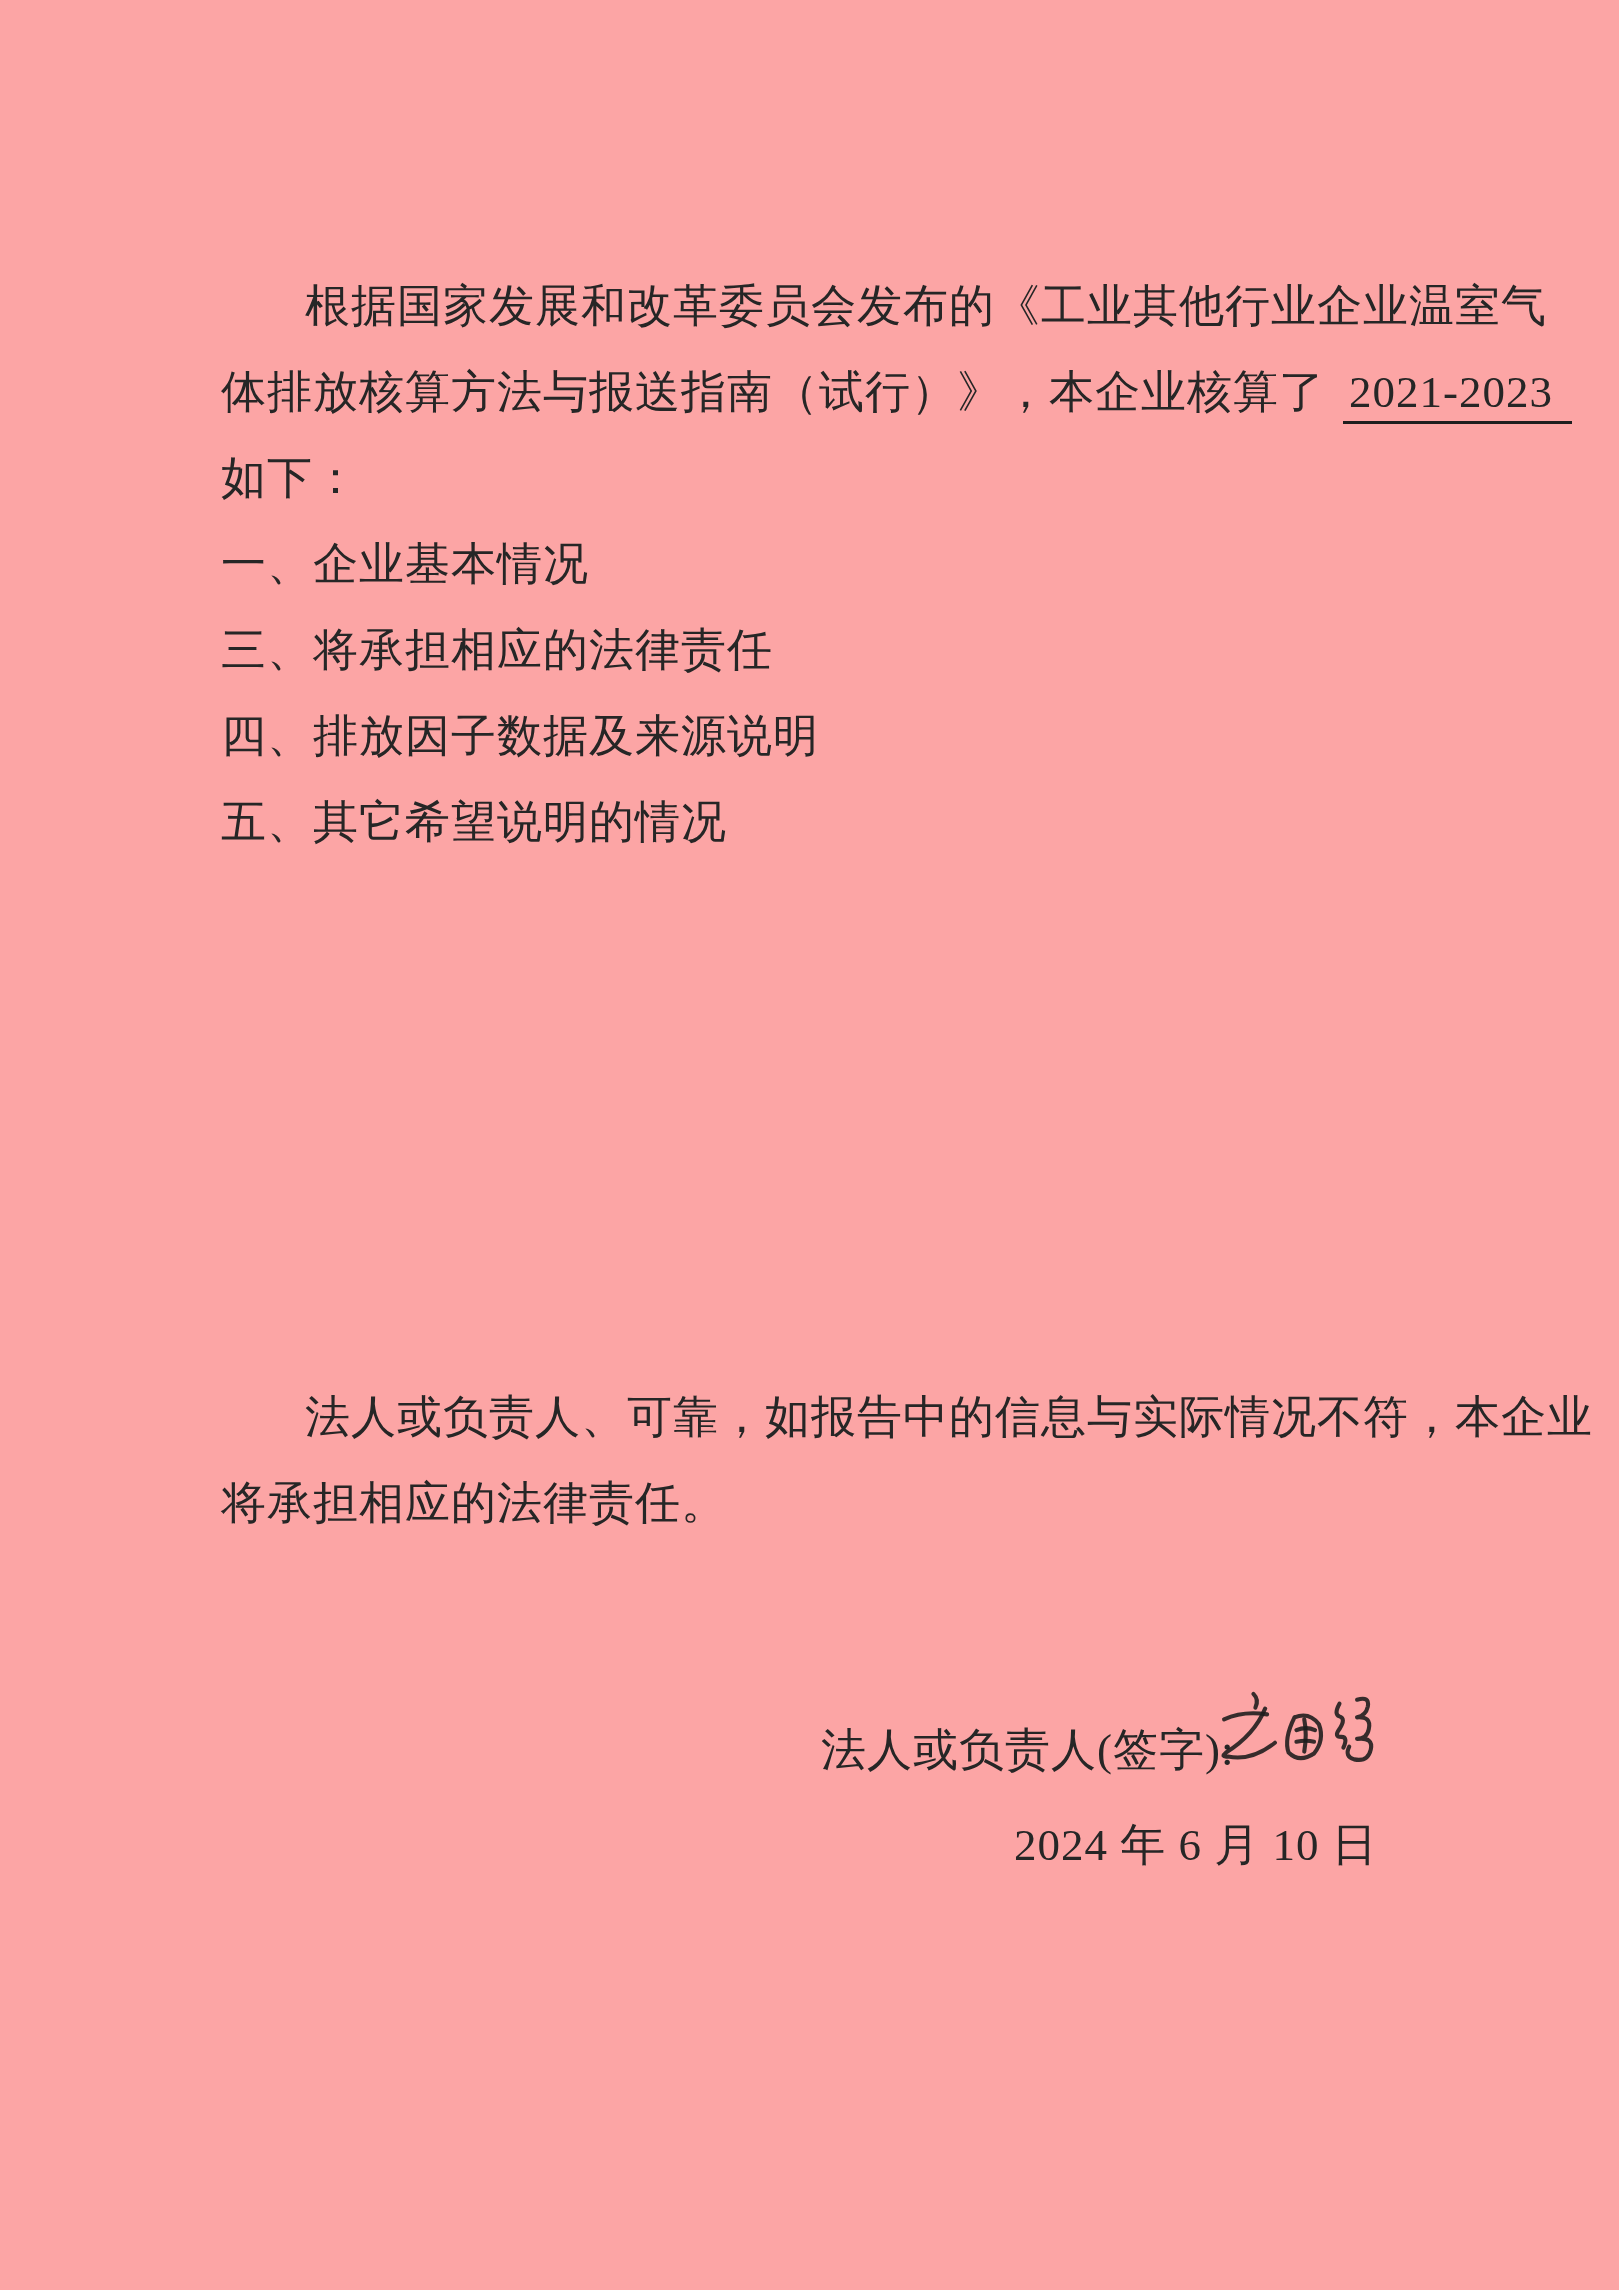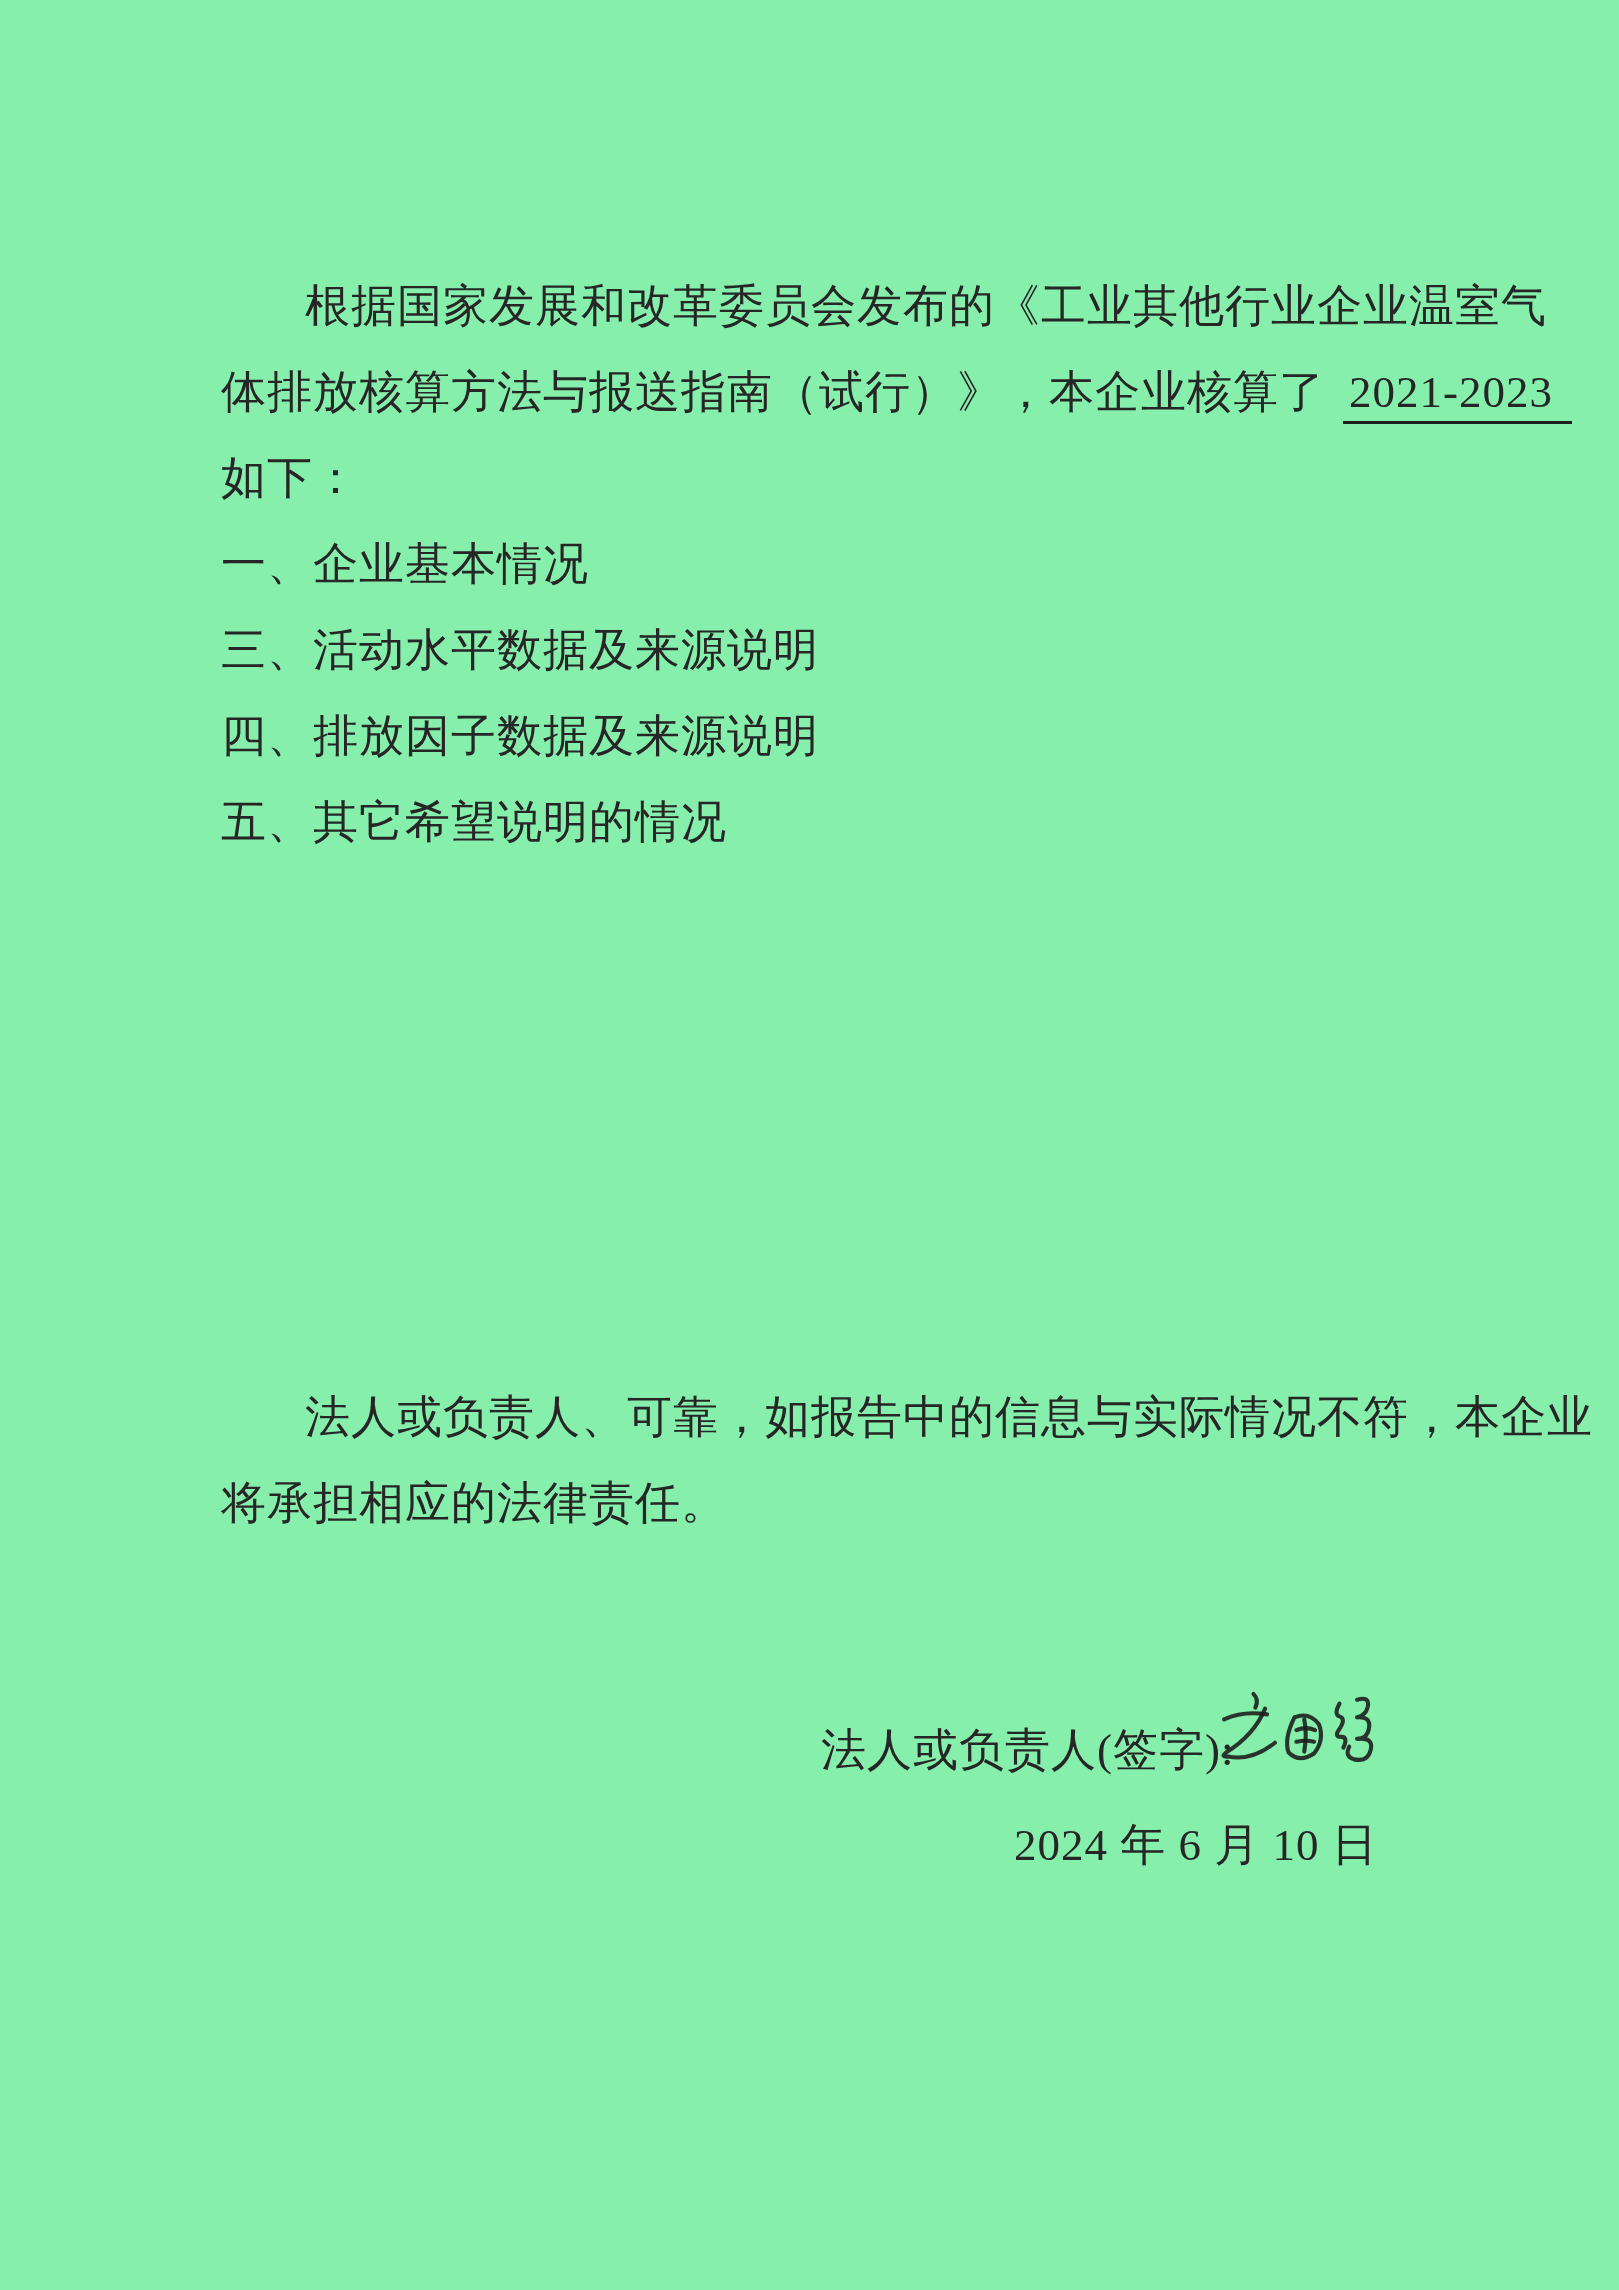--- a/index.html
+++ b/index.html
@@ -4,21 +4,21 @@
 <style>
   html, body {
     margin: 0;
     padding: 0;
     background: #ffffff;
   }
   .page {
     position: relative;
     width: 1619px;
     height: 2291px;
-    background: #86efac;
+    background: #fca5a5;
     color: #262626;
     font-family: "Liberation Serif", "DejaVu Serif", serif;
     overflow: hidden;
   }
   .textblock {
     position: absolute;
     left: 221px;
     width: 1215px;
   }
   .line {
@@ -67,21 +67,21 @@
 </head>
 <body>
 
 <div class="page">
 
   <div class="textblock intro-block">
     <div class="line indent">根据国家发展和改革委员会发布的《工业其他行业企业温室气</div>
     <div class="line"><span>体排放核算方法与报送指南（试行）》，本企业核算了</span><span class="u-period">2021-2023</span></div>
     <div class="line">如下：</div>
     <div class="line">一、企业基本情况</div>
-    <div class="line">三、活动水平数据及来源说明</div>
+    <div class="line">三、将承担相应的法律责任</div>
     <div class="line">四、排放因子数据及来源说明</div>
     <div class="line">五、其它希望说明的情况</div>
   </div>
 
   <div class="textblock decl-block">
     <div class="line indent">法人或负责人、可靠，如报告中的信息与实际情况不符，本企业</div>
     <div class="line">将承担相应的法律责任。</div>
   </div>
 
   <div class="signature-label-block">

